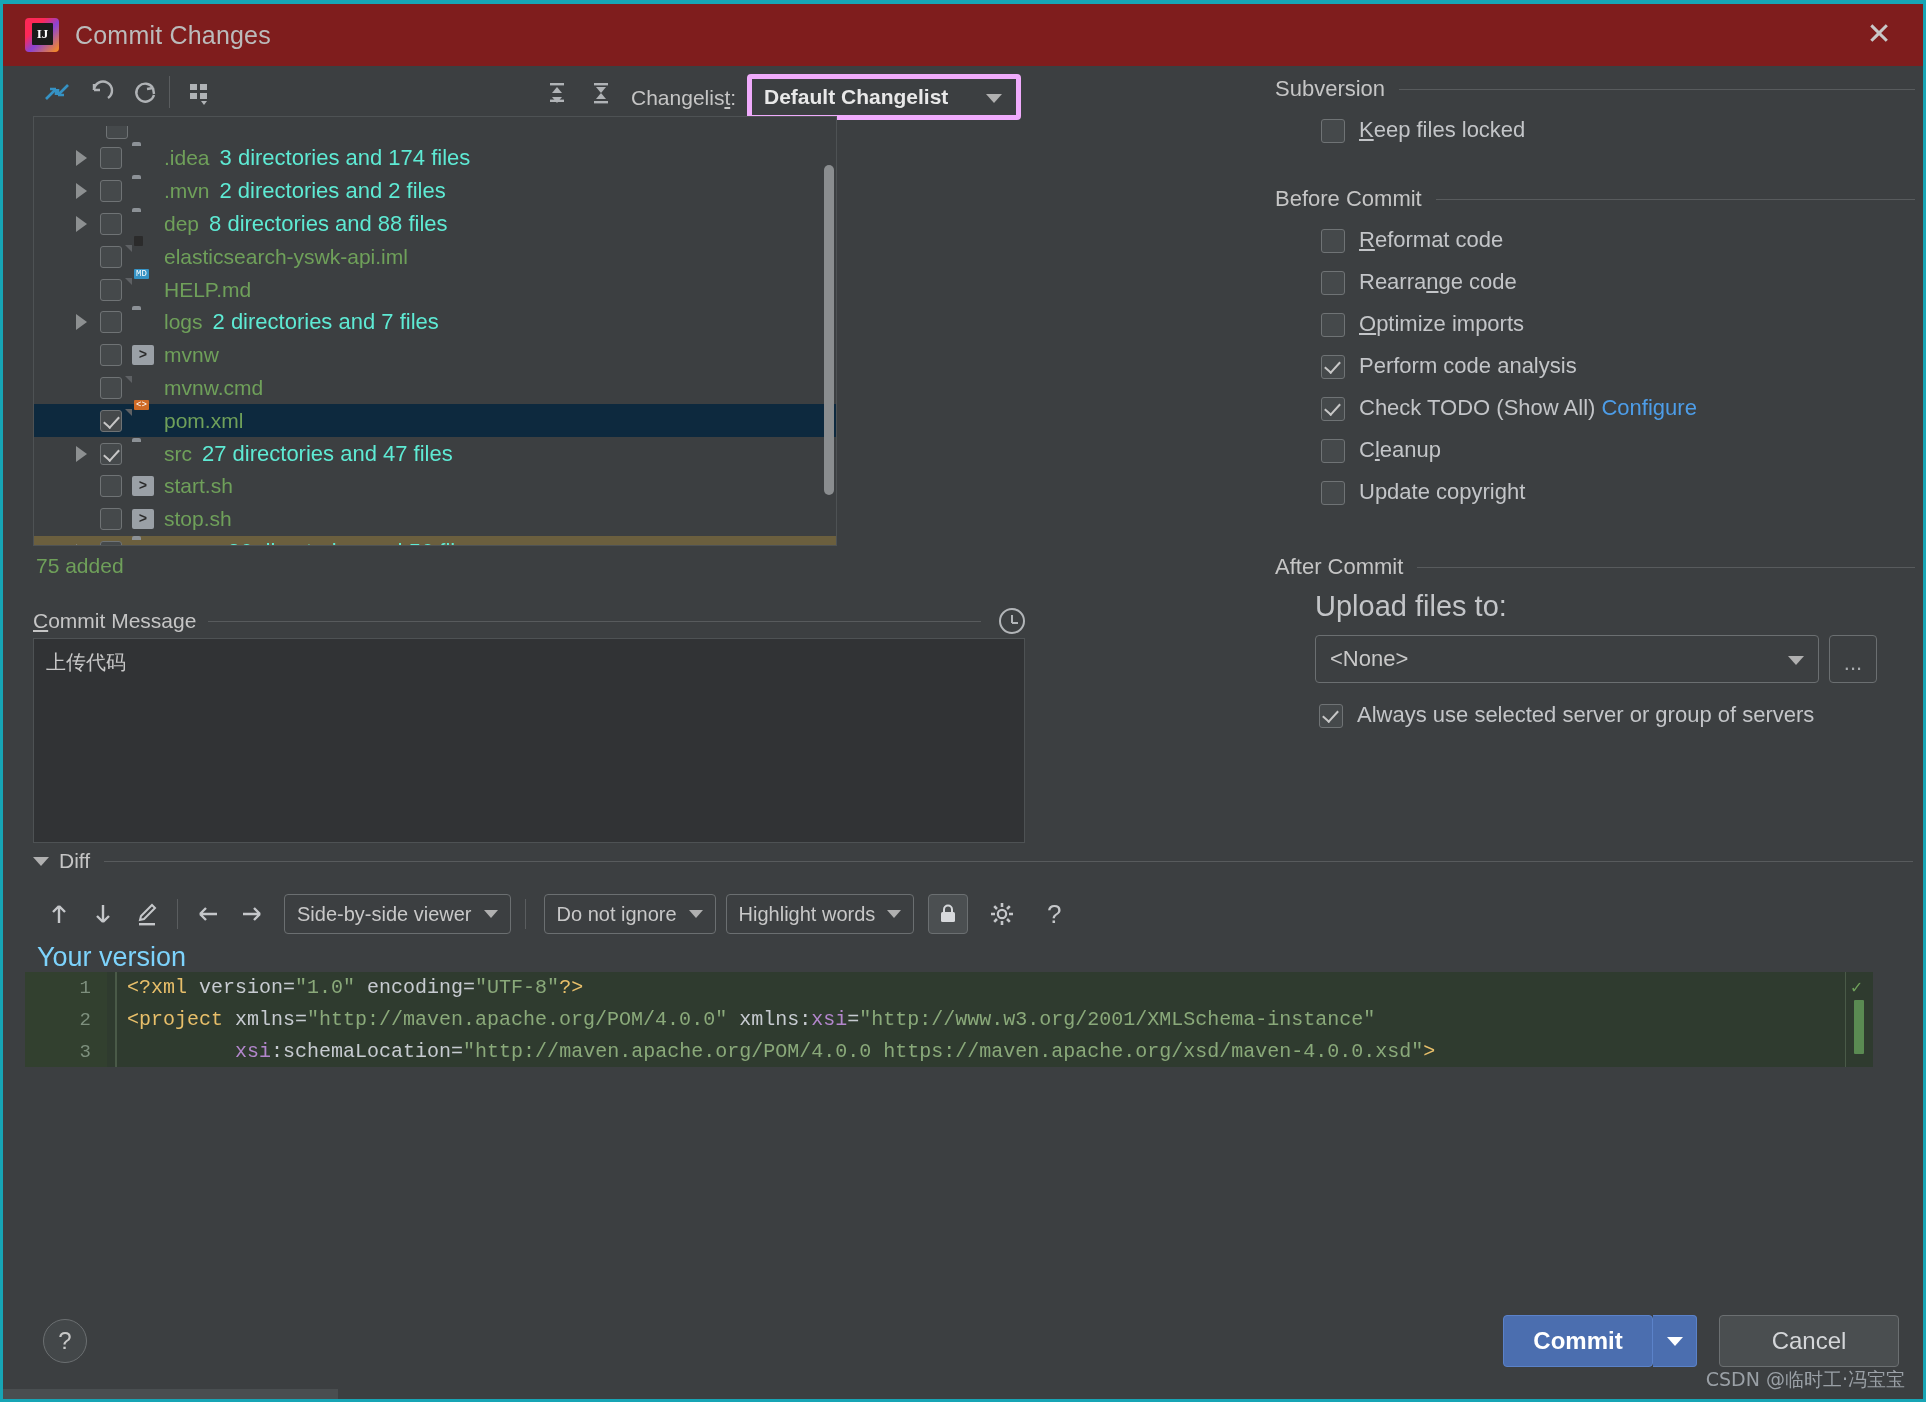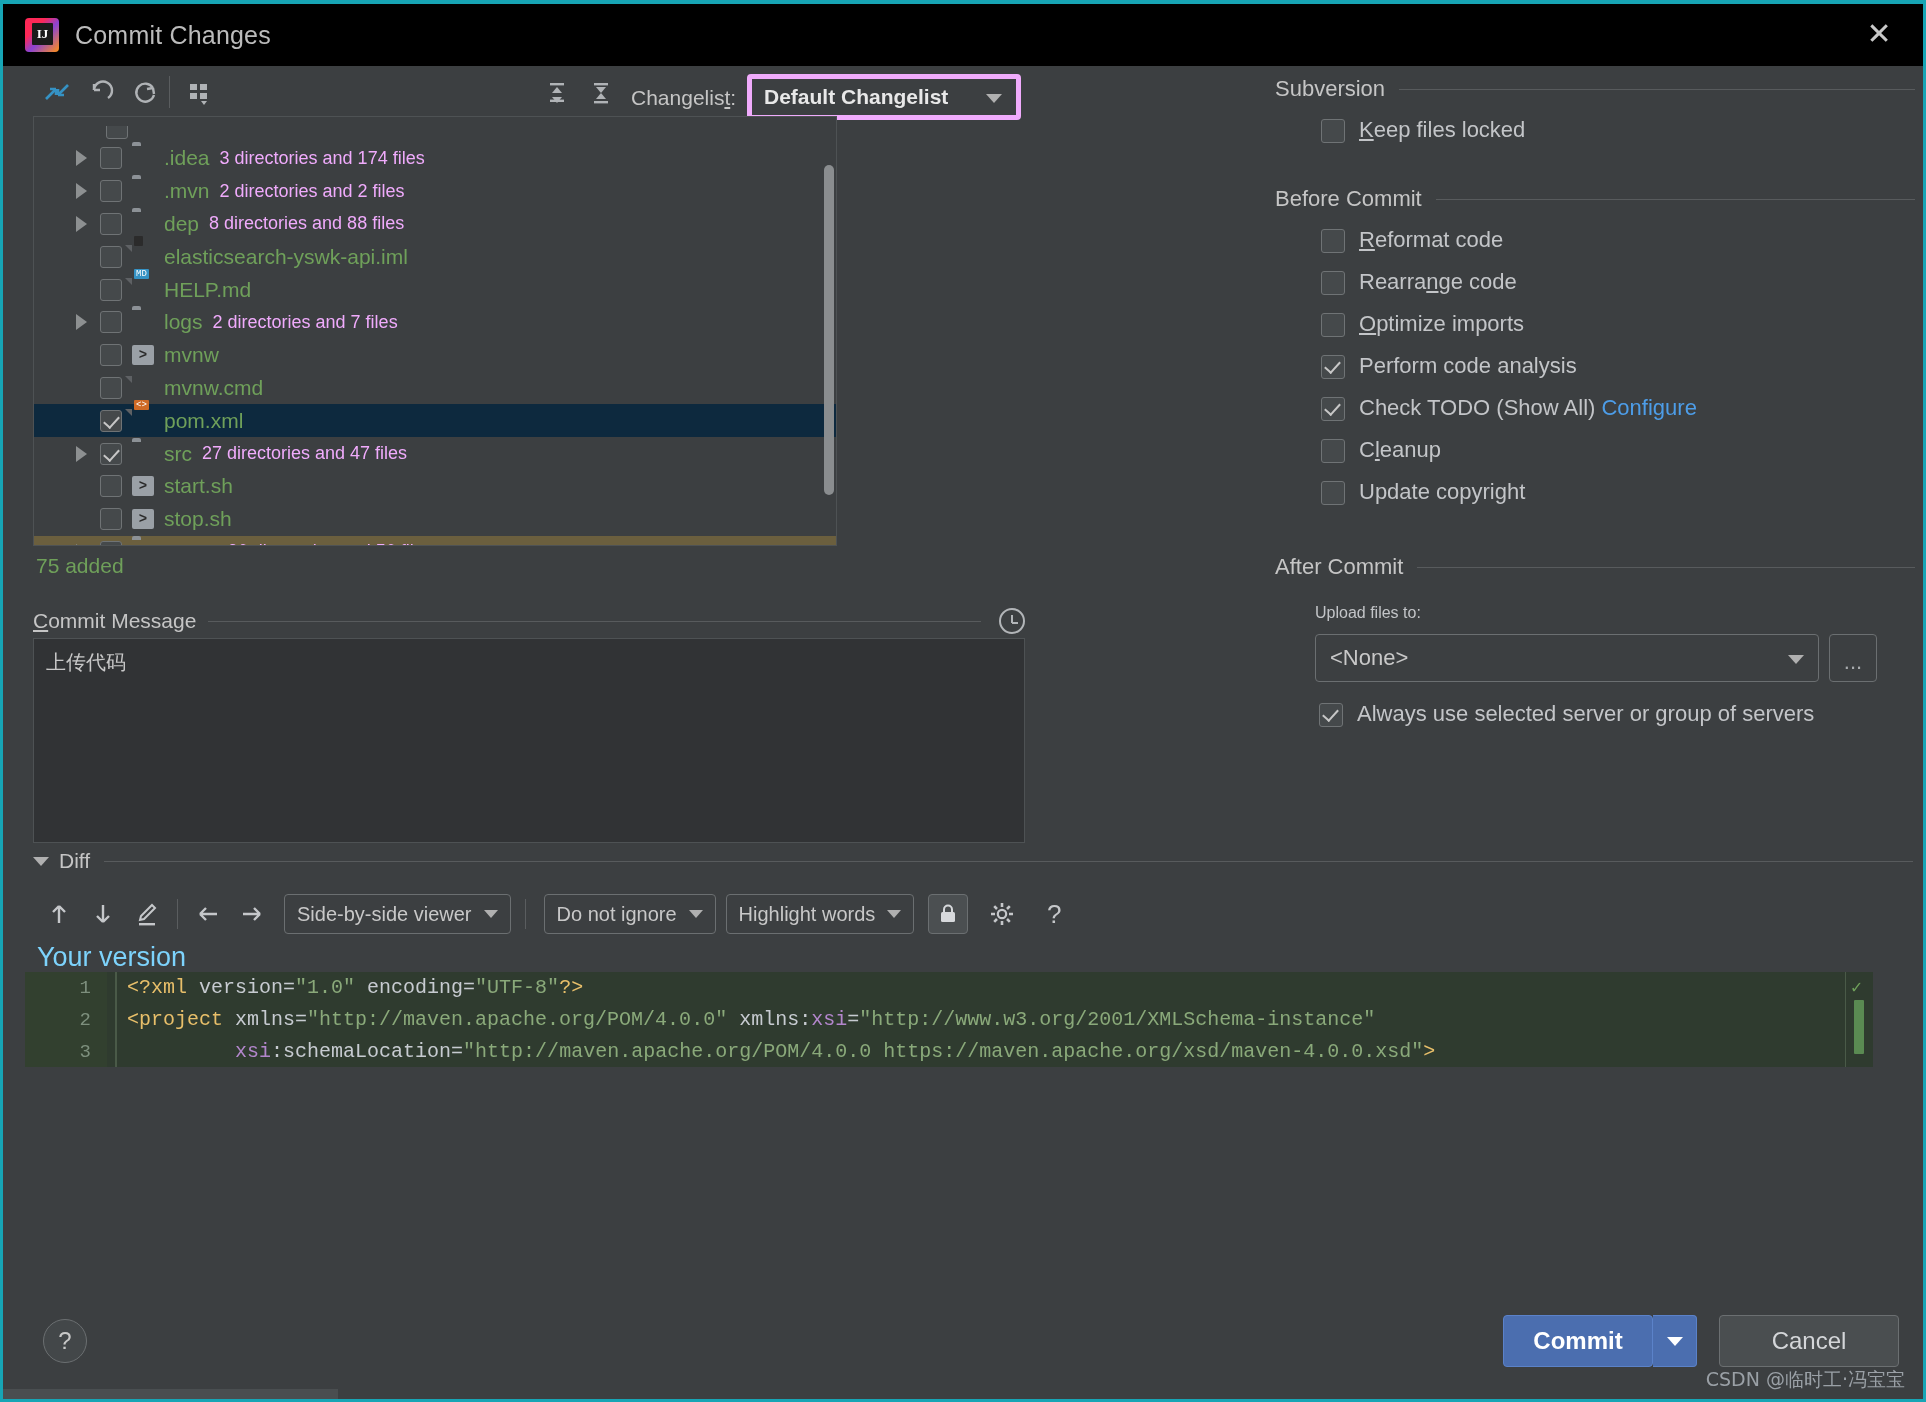--- a/index.html
+++ b/index.html
@@ -13,21 +13,21 @@
     position: relative;
     width: 1926px; height: 1402px;
     background: #3c3f41;
     border: 3px solid #17a5b5;
     border-top-width: 4px;
   }
 
   
   .titlebar {
     position: absolute; left: 0; top: 0; right: 0; height: 62px;
-    background: #000000;
+    background: #7f1d1d;
     display: flex; align-items: center;
   }
   .ij-logo {
     width: 34px; height: 34px; margin-left: 22px; position: relative;
     border-radius: 4px; overflow: hidden; flex: 0 0 auto;
     background: linear-gradient(135deg,#fe2857 0%,#fe2857 30%,#8b43d4 55%,#ff9116 100%);
   }
   .ij-logo::after {
     content:"IJ"; position:absolute; left:7px; top:5px; width:21px; height:22px;
     background:#1b1b1b; color:#fff; font-size:13px; font-weight:bold;
@@ -94,21 +94,21 @@
   .cbox {
     width: 22px; height: 22px; border:1px solid #6f7375; border-radius:3px;
     background:#45494b; margin-right: 10px; flex:0 0 auto; position:relative;
   }
   .cbox.on::after {
     content:""; position:absolute; left:6px; top:2px; width:7px; height:13px;
     border:solid #c7c7c7; border-width:0 2.6px 2.6px 0; transform:rotate(42deg);
   }
   .fico { width:24px; height:24px; margin-right:8px; flex:0 0 auto; position:relative; }
   .fname { color:#6fa05a; font-size:21px; }
-  .fmeta { color:#f0abfc; font-size:18px; margin-left:10px; }
+  .fmeta { color:#5eead4; font-size:22px; margin-left:10px; }
 
   
   .ic-folder { background:#8c9196; width:20px; height:15px; border-radius:2px; margin-top:5px; position:relative; }
   .ic-folder::before { content:""; position:absolute; left:0; top:-4px; width:9px; height:4px; background:#8c9196; border-radius:2px 2px 0 0;}
   .ic-file { width:18px;height:22px;background:#b9bcc0;border-radius:2px;position:relative;margin-top:1px;}
   .ic-file::before{content:"";position:absolute;right:0;top:0;border-left:7px solid transparent;border-top:7px solid #5e6164;}
   .badge { position:absolute; left:2px; bottom:-1px; font-size:9px; line-height:10px;
            padding:0 2px; color:#fff; border-radius:1px; font-family:Liberation Mono, monospace;}
   .badge.md { background:#3592c4; }
   .badge.xml{ background:#cf6a26; }
@@ -185,21 +185,21 @@
   .grp-title { display:flex; align-items:center; }
   .grp-title span { color:#c5c5c5; font-size:22px; white-space:nowrap; }
   .grp-title .ln { flex:1; height:1px; background:#585b5d; margin-left:14px;}
   .opt {
     display:flex; align-items:flex-start; margin-left:46px; margin-top:14px; cursor:pointer;
   }
   .opt .cbox { margin-top:3px; margin-right:14px; width:24px; height:24px;}
   .opt .lbl { color:#c3c5c8; font-size:22px; line-height:28px; }
   .opt .lbl u { text-decoration: underline; }
   .link { color:#4d9de8; }
-  .upload-label { margin-left:40px; margin-top:24px; color:#c3c5c8; font-size:16px;}
+  .upload-label { margin-left:40px; margin-top:10px; color:#c3c5c8; font-size:29px;}
   .upload-row { display:flex; align-items:center; margin-left:40px; margin-top:12px; }
   .upload-combo {
     width:504px; height:48px; background:#3c3f41; border:1px solid #6b6f71; border-radius:4px;
     display:flex;align-items:center;padding:0 14px;color:#c8c8c8;font-size:22px;position:relative;cursor:pointer;
   }
   .upload-ellipsis {
     width:48px;height:48px;border:1px solid #6b6f71;border-radius:4px;background:#3c3f41;
     display:flex;align-items:flex-end;justify-content:center;color:#a8abae;font-size:22px;
     margin-left:10px;cursor:pointer;padding-bottom:6px;
   }

